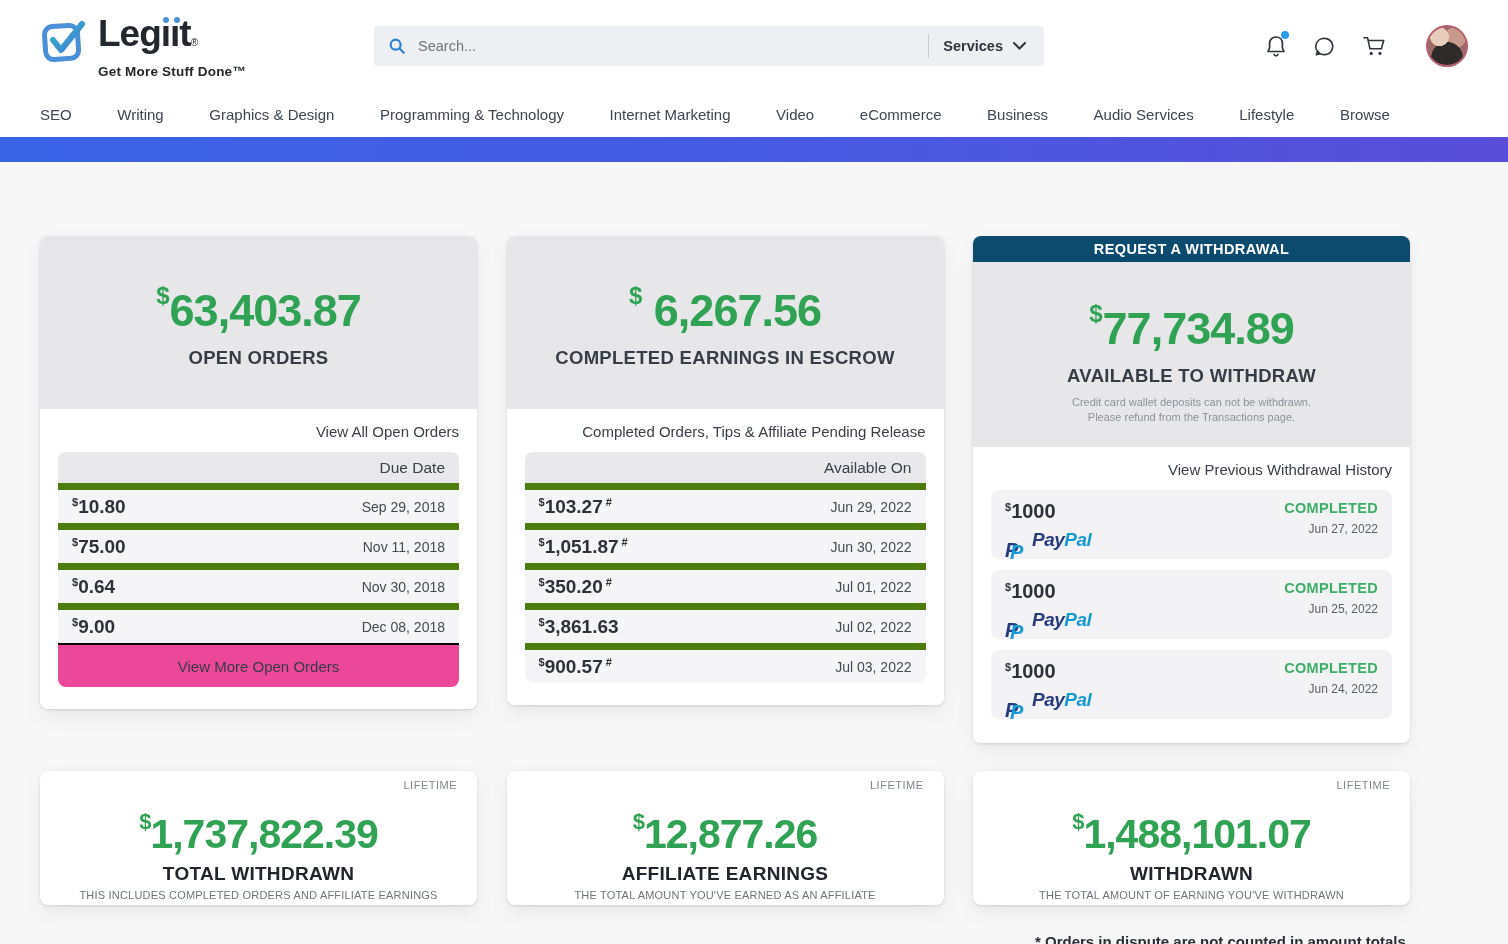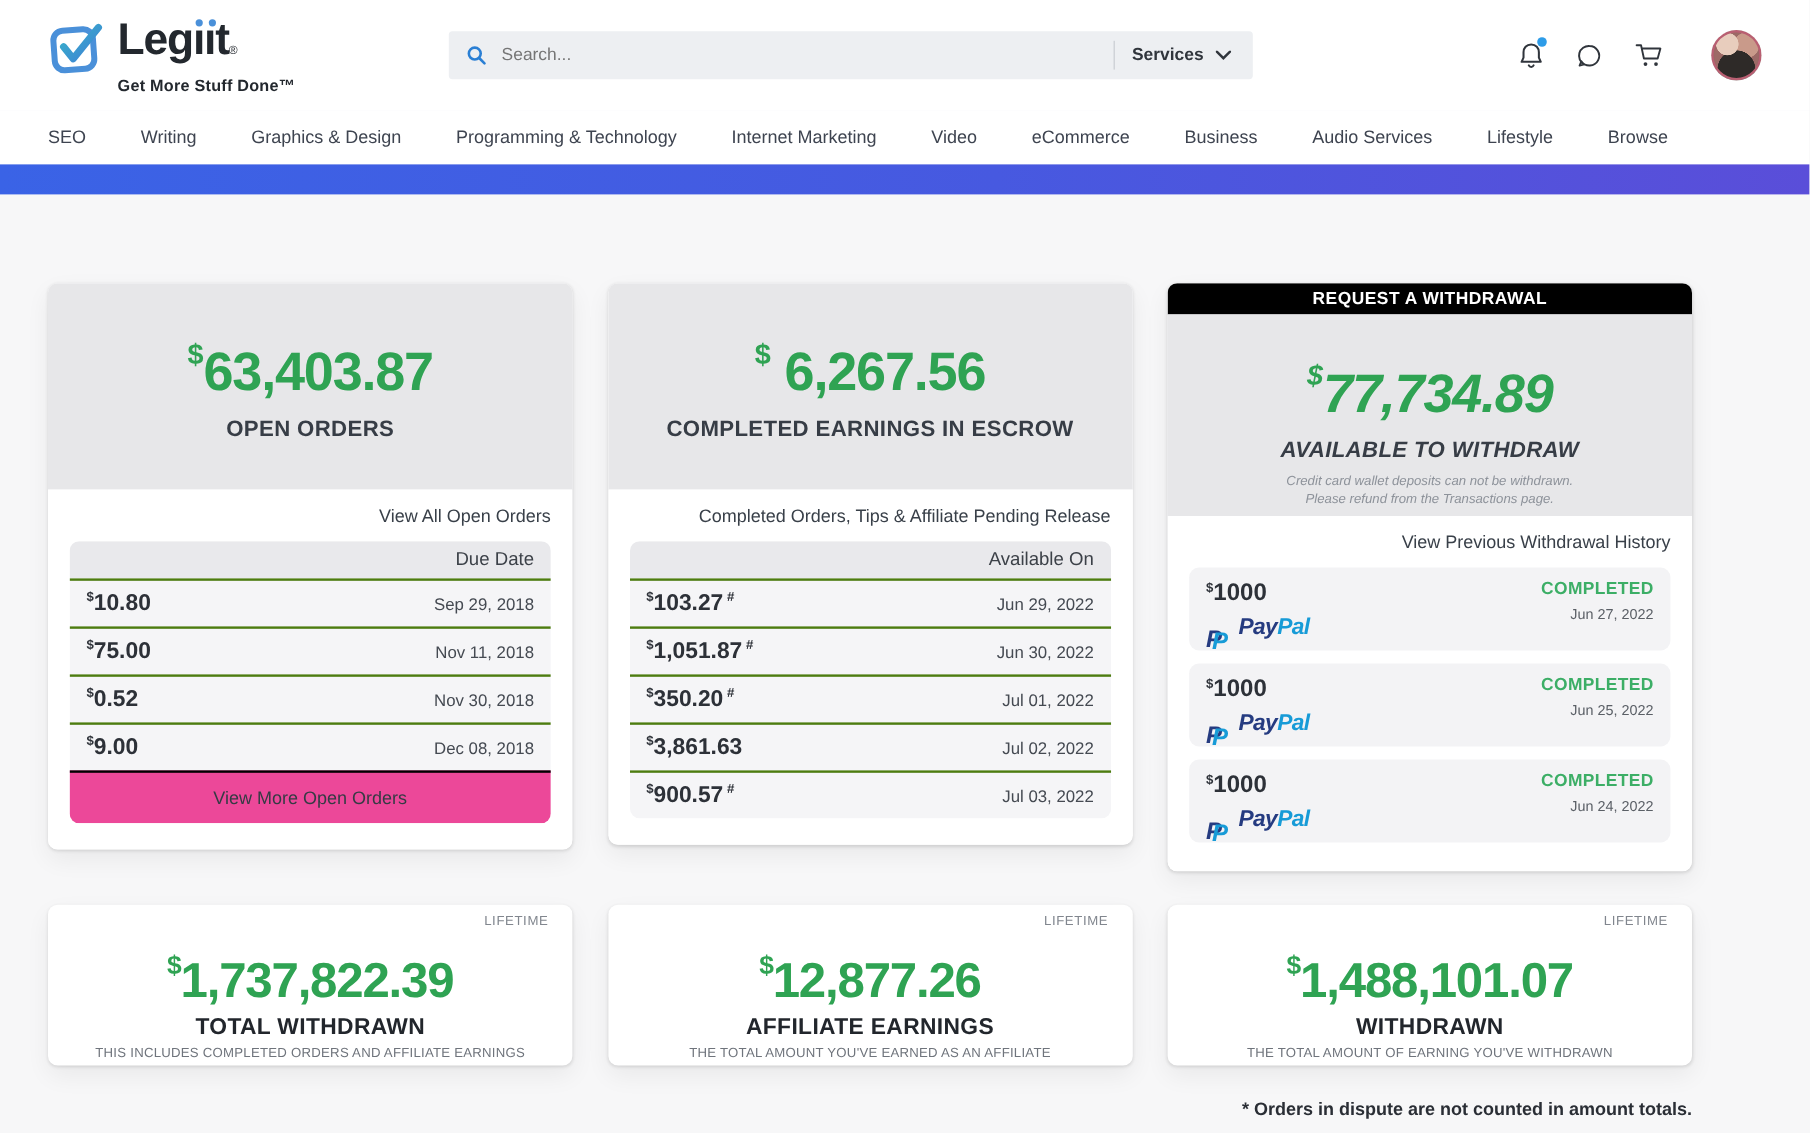--- a/index.html
+++ b/index.html
@@ -37,35 +37,35 @@
   .nav-item { font-size:15px; color:#3e4450; cursor:pointer; white-space:nowrap; }
 
   .gradient-bar { height:25px; background:linear-gradient(90deg,#3a63e6 0%,#4759e0 55%,#5a4ed9 100%); }
 
   
   .main { padding:74px 0 0 40px; width:1450px; }
   .cards-row { display:grid; grid-template-columns:437px 437px 437px; column-gap:29.5px; align-items:start; }
 
   .card { background:#fff; border-radius:8px; box-shadow:0 1px 3px rgba(0,0,0,.12), 0 8px 20px rgba(0,0,0,.06); overflow:hidden; }
   .card-hero { background:#e7e7e9; text-align:center; padding:36px 20px 40px; }
-  .card-hero.short { padding:28px 20px 6px;font-style:italic; }
+  .card-hero.short { padding:28px 20px 22px; }
   .big-amount { color:#2fa353; font-size:45px; font-weight:bold; letter-spacing:-1px; line-height:48px; }
   .big-amount sup { font-size:24px; font-weight:bold; vertical-align:22px; letter-spacing:0; }
   .hero-label { margin-top:12px; font-size:18.5px; font-weight:bold; color:#373d46; letter-spacing:.3px; }
   .hero-note { margin-top:8px; font-size:11px; color:#8d929a; line-height:15px; }
 
-  .withdraw-btn { display:block; width:100%; background:#000000; color:#fff; border:none; font-family:"Liberation Sans", sans-serif;
+  .withdraw-btn { display:block; width:100%; background:#0c4a6e; color:#fff; border:none; font-family:"Liberation Sans", sans-serif;
                   font-size:14.5px; font-weight:bold; letter-spacing:.4px; height:26px; cursor:pointer; }
 
   .card-body { background:#fff; padding:14px 18px 22px; }
   .body-link { display:block; text-align:right; font-size:15px; color:#394049; cursor:pointer; text-decoration:none; margin-bottom:12px; }
 
   .table { border-radius:8px; overflow:hidden; }
   .t-head { background:#e9e9ec; height:31px; display:flex; align-items:center; justify-content:flex-end; padding:0 14px; font-size:15.5px; color:#3c4148; }
-  .t-row { background:#f5f5f7; border-top:2px solid #4d7c0f; height:40px; display:flex; align-items:center; justify-content:space-between; padding:0 14px; }
+  .t-row { background:#f5f5f7; border-top:7px solid #4d7c0f; height:40px; display:flex; align-items:center; justify-content:space-between; padding:0 14px; }
   .t-amount { font-size:19px; font-weight:bold; color:#2d3138; }
   .t-amount sup { font-size:11px; font-weight:bold; vertical-align:7px; }
   .t-mark { font-size:13px; font-weight:bold; vertical-align:7px; margin-left:3px; }
   .t-date { font-size:14px; color:#454a52; }
   .t-foot { background:#ec4899; border-top:2px solid #000000; height:44px; display:flex; align-items:center; justify-content:center; }
   .t-foot a { font-size:15px; color:#353b44; text-decoration:none; cursor:pointer; }
 
   .w-row { background:#f3f3f5; border-radius:8px; padding:10px 14px 8px; display:flex; justify-content:space-between; margin-bottom:11px; }
   .w-row:last-child { margin-bottom:2px; }
   .w-left .t-amount { font-size:20px; }
@@ -185,21 +185,21 @@
             <div class="t-head">Due Date</div>
             <div class="t-row">
               <span class="t-amount"><sup>$</sup><span>10.80</span></span>
               <span class="t-date">Sep 29, 2018</span>
             </div>
             <div class="t-row">
               <span class="t-amount"><sup>$</sup><span>75.00</span></span>
               <span class="t-date">Nov 11, 2018</span>
             </div>
             <div class="t-row">
-              <span class="t-amount"><sup>$</sup><span>0.52</span></span>
+              <span class="t-amount"><sup>$</sup><span>0.64</span></span>
               <span class="t-date">Nov 30, 2018</span>
             </div>
             <div class="t-row">
               <span class="t-amount"><sup>$</sup><span>9.00</span></span>
               <span class="t-date">Dec 08, 2018</span>
             </div>
             <div class="t-foot">
               <a>View More Open Orders</a>
             </div>
           </div>

